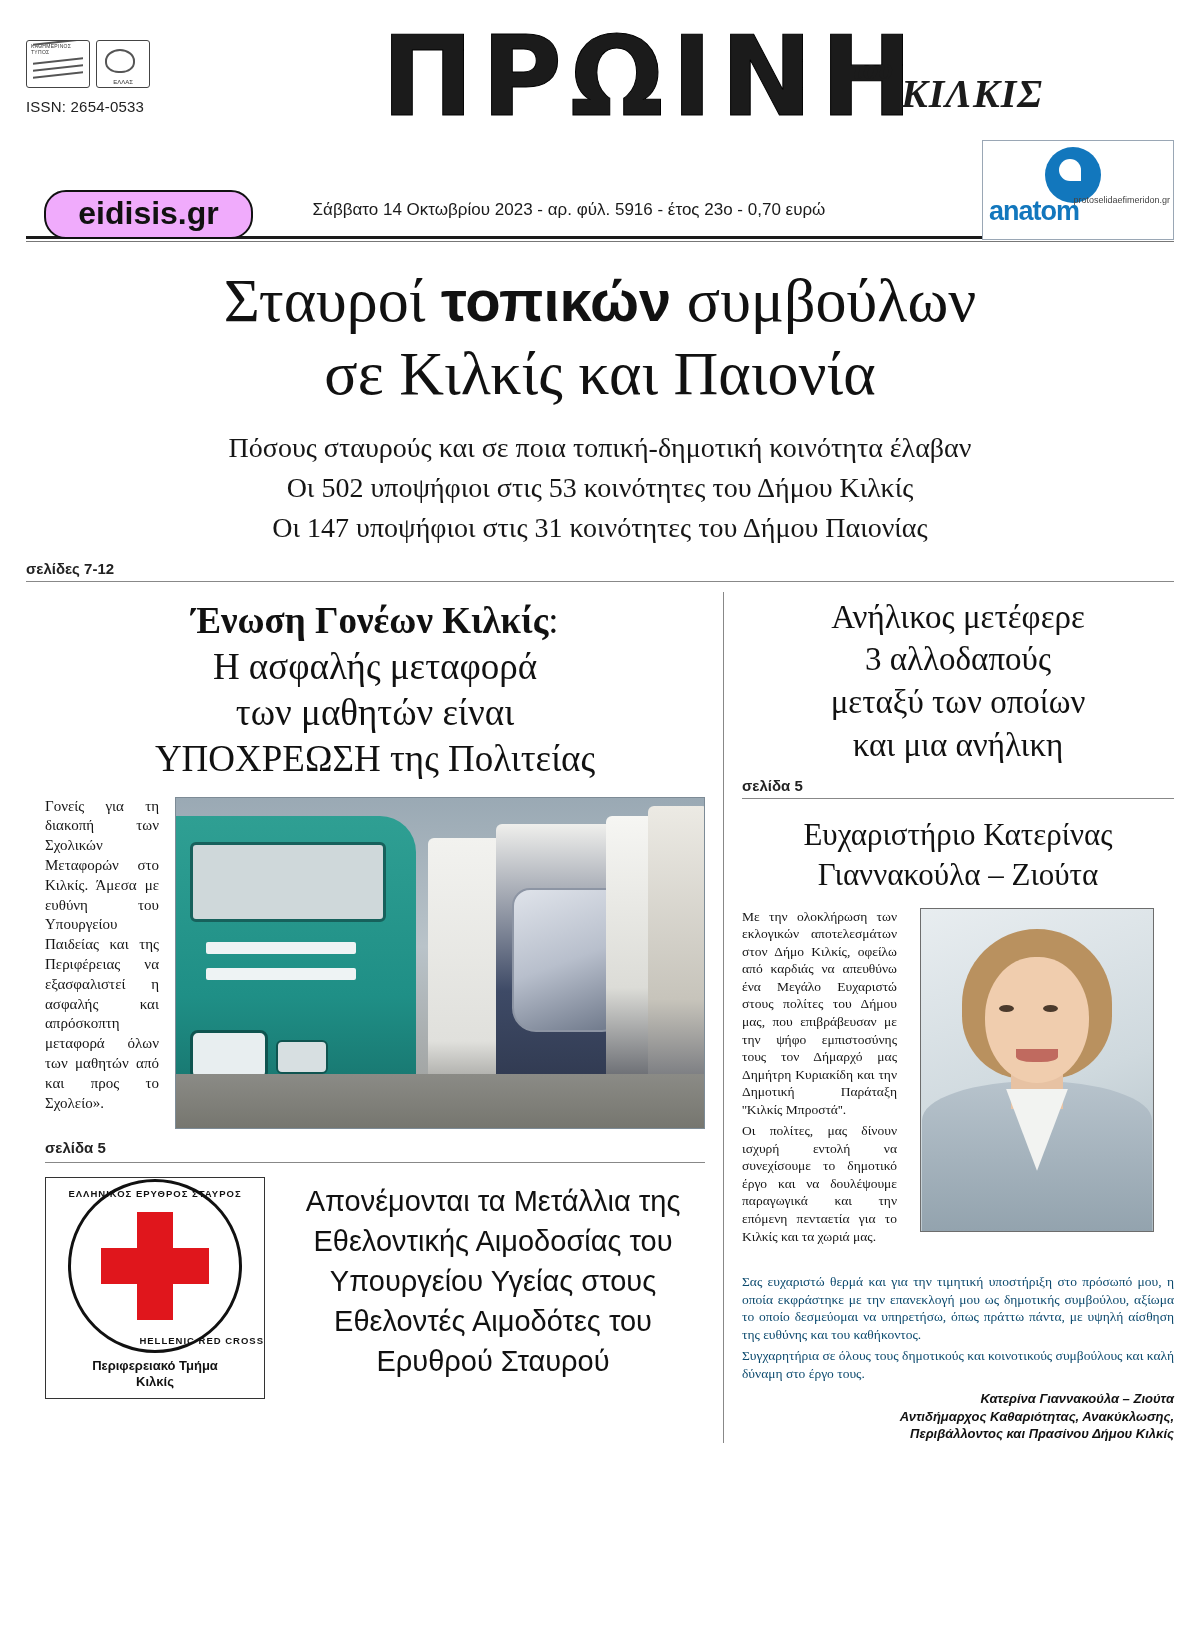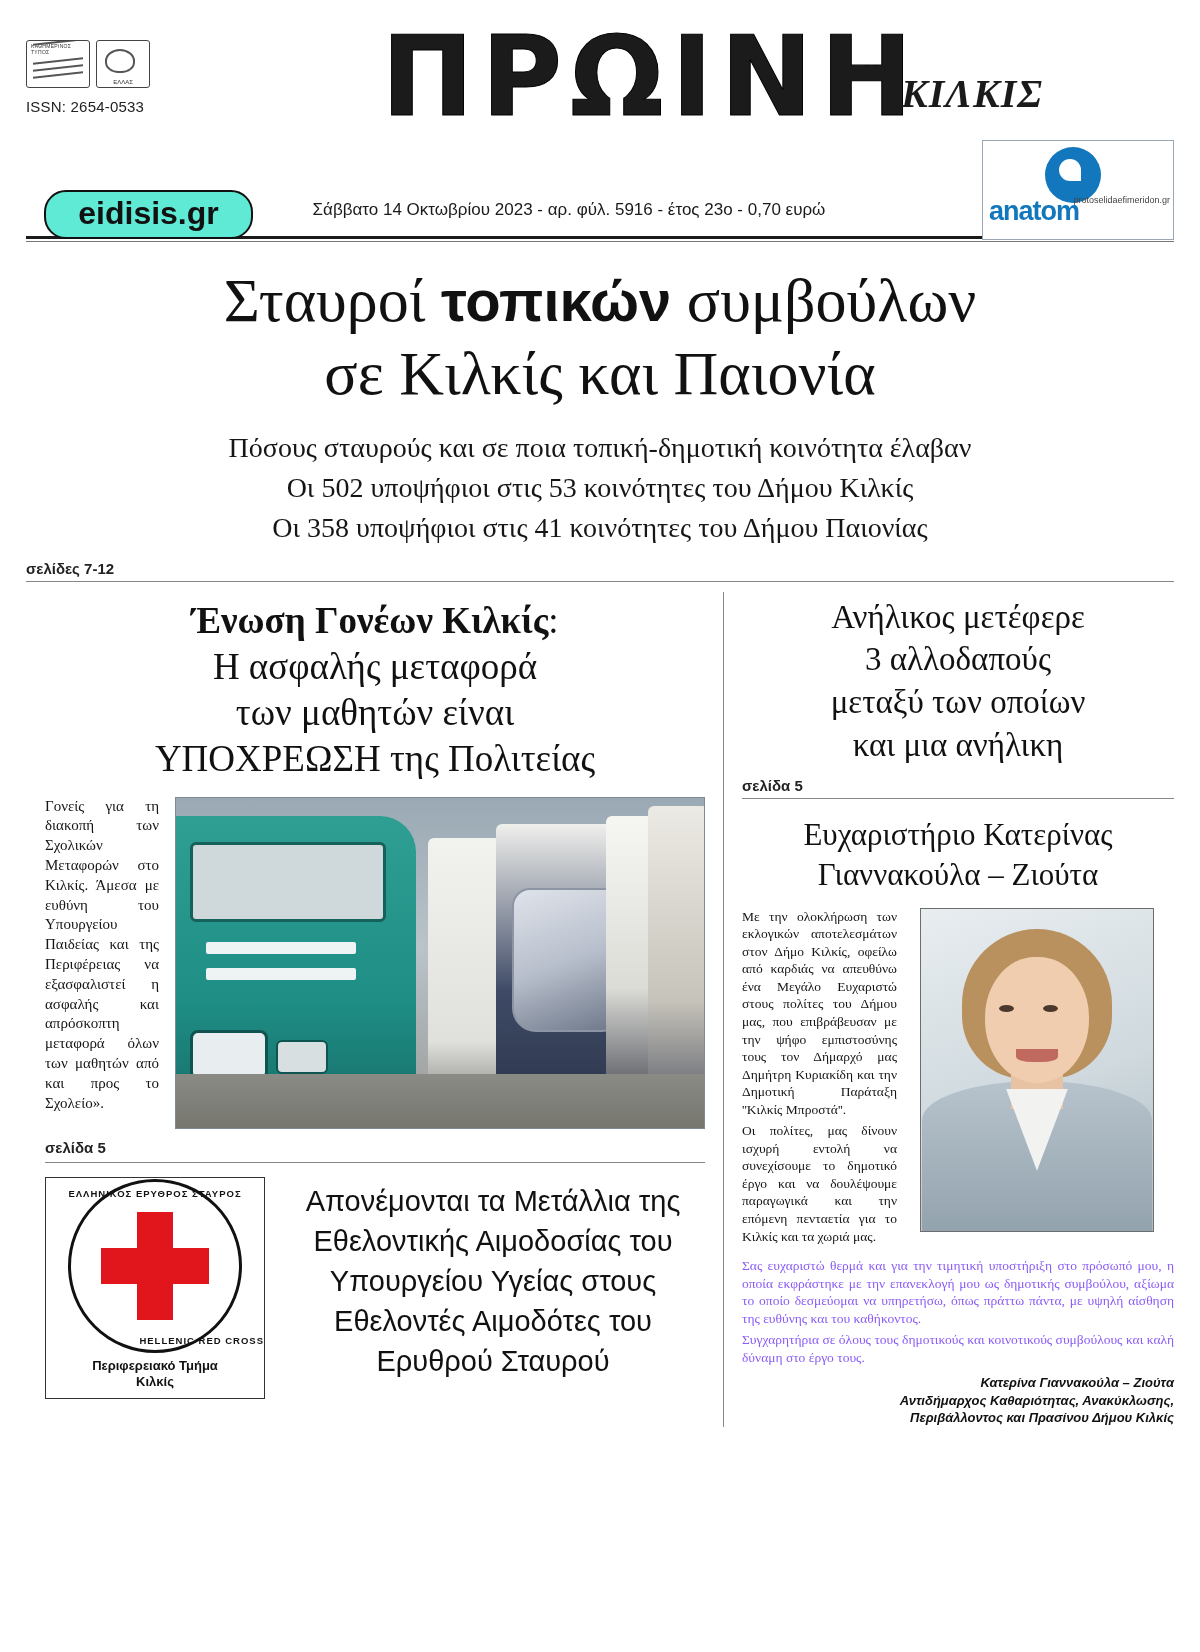--- a/index.html
+++ b/index.html
@@ -167,21 +167,21 @@
     left: 18px;
     top: 190px;
     width: 205px;
     border: 2.5px solid #111;
     border-radius: 22px;
     text-align: center;
     font-family: "Liberation Sans", sans-serif;
     font-weight: bold;
     font-size: 32px;
     padding: 3px 0 5px 0;
-    background: #5eead4;
+    background: #f0abfc;
     color: #111;
   }
   .ad-box {
     position: absolute;
     right: 0;
     top: 140px;
     width: 190px;
     height: 98px;
     border: 1px solid #9aa7b5;
     background: #fff;
@@ -587,22 +587,22 @@
     transform: translateX(-50%);
     width: 62px; height: 82px;
     background: #f2f3f1;
     clip-path: polygon(50% 100%, 0 0, 100% 0);
   }
   .rb-text2 {
     font-family: "Liberation Serif", serif;
     font-size: 13.5px;
     line-height: 1.3;
     text-align: justify;
-    color: #8b5cf6;
-    margin-top: 8px;
+    color: #0c4a6e;
+    margin-top: 24px;
   }
   .rb-sign {
     font-family: "Liberation Sans", sans-serif;
     font-size: 13px;
     font-weight: bold;
     font-style: italic;
     text-align: right;
     line-height: 1.35;
     margin-top: 8px;
     color: #111;
@@ -653,21 +653,21 @@
   <div class="rule-thin"></div>
 
   <div class="lead">
     <h1>
       <span>Σταυροί </span><b>τοπικών</b><span> συμβούλων</span><br>
       <span>σε Κιλκίς και Παιονία</span>
     </h1>
     <div class="lead-subs">
       <div>Πόσους σταυρούς και σε ποια τοπική-δημοτική κοινότητα έλαβαν</div>
       <div>Οι 502 υποψήφιοι στις 53 κοινότητες του Δήμου Κιλκίς</div>
-      <div>Οι 358 υποψήφιοι στις 41 κοινότητες του Δήμου Παιονίας</div>
+      <div>Οι 147 υποψήφιοι στις 31 κοινότητες του Δήμου Παιονίας</div>
     </div>
     <div class="pages-ref">σελίδες 7-12</div>
   </div>
   <div class="hr-mid"></div>
 
   <div class="cols">
 
     <div class="col-left">
       <div class="hl-left">
         <b>Ένωση Γονέων Κιλκίς</b><span>:</span><br>

